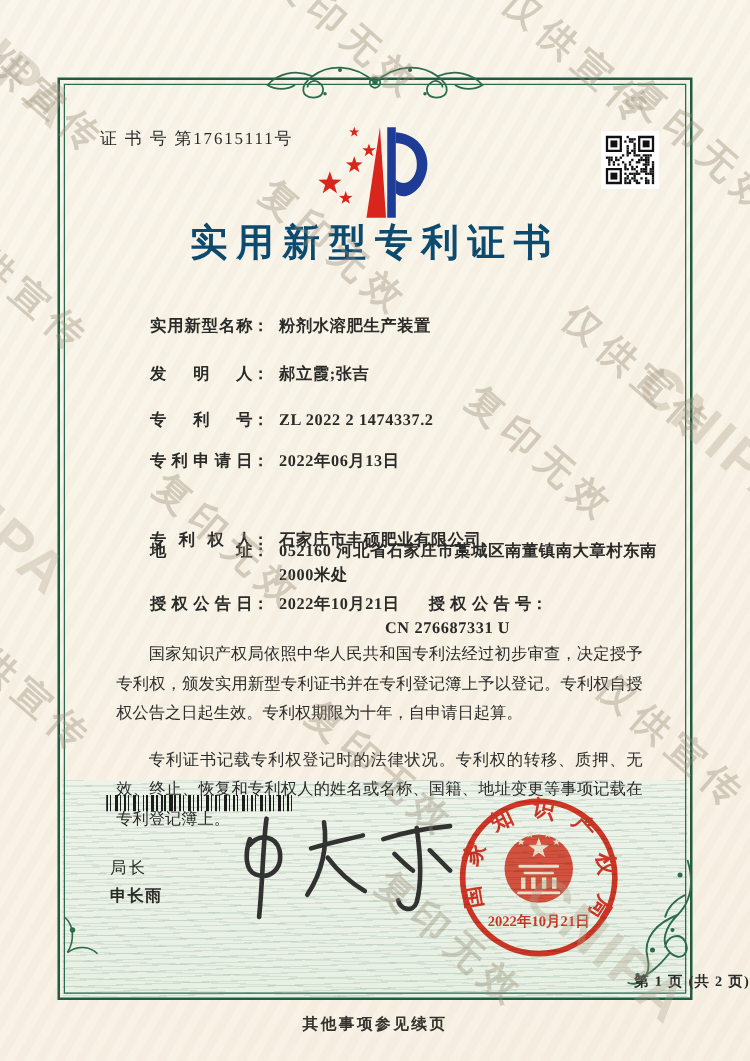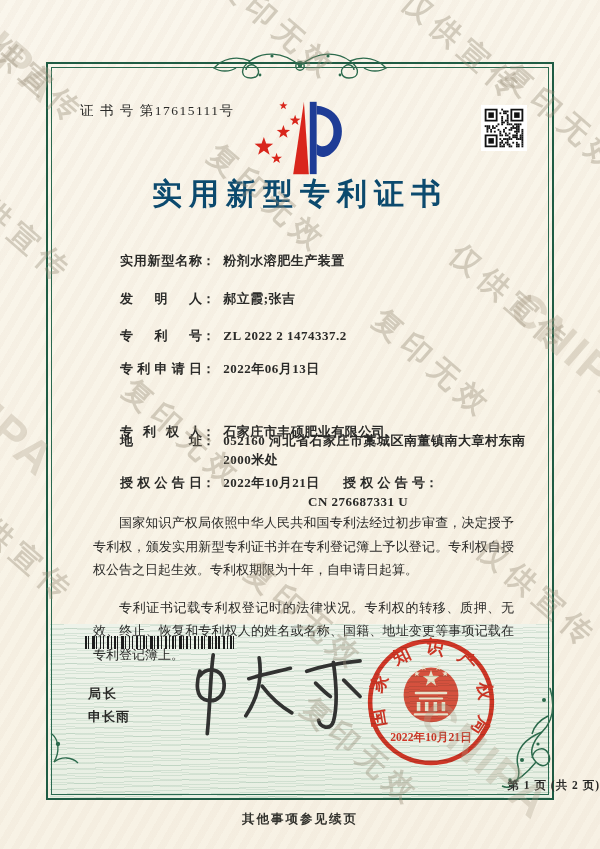--- a/index.html
+++ b/index.html
@@ -36,21 +36,21 @@
   .paras{position:absolute;left:79px;top:497px;width:449px;z-index:10;font-size:13px;
     line-height:23.5px;text-align:justify;font-weight:500;}
   .paras p{margin:14px;text-indent:2em;}
   .barcode{position:absolute;left:85px;top:636px;width:150px;height:13px;z-index:10;
     background:repeating-linear-gradient(90deg,
       #1c1c1c 0 1.5px, transparent 1.5px 3px,
       #1c1c1c 3px 4px, transparent 4px 7px,
       #1c1c1c 7px 9.5px, transparent 9.5px 11px,
       #1c1c1c 11px 12px, transparent 12px 14.5px);}
   .dir-label{position:absolute;left:88px;top:685px;z-index:10;font-family:"Liberation Sans","DejaVu Sans",sans-serif;
-    font-weight:700;font-size:13px;letter-spacing:2px;}
+    font-weight:400;font-size:13px;letter-spacing:2px;}
   .dir-name{position:absolute;left:88px;top:708px;z-index:10;font-family:"Liberation Sans","DejaVu Sans",sans-serif;
     font-weight:700;font-size:13px;letter-spacing:1px;}
   .signature{position:absolute;left:188px;top:650px;z-index:11;}
   .seal{position:absolute;left:362px;top:633px;width:138px;height:138px;z-index:20;
     opacity:0.93;mix-blend-mode:multiply;}
   .page-info{position:absolute;left:0;right:0;top:778px;z-index:10;text-align:right;
     font-size:11.5px;font-weight:600;letter-spacing:1px;}
   .note{position:absolute;left:0;right:0;top:811px;z-index:10;text-align:center;
     font-size:12.5px;font-weight:600;letter-spacing:2px;color:#33332e;}
   .ornament{position:absolute;z-index:3;pointer-events:none;}

